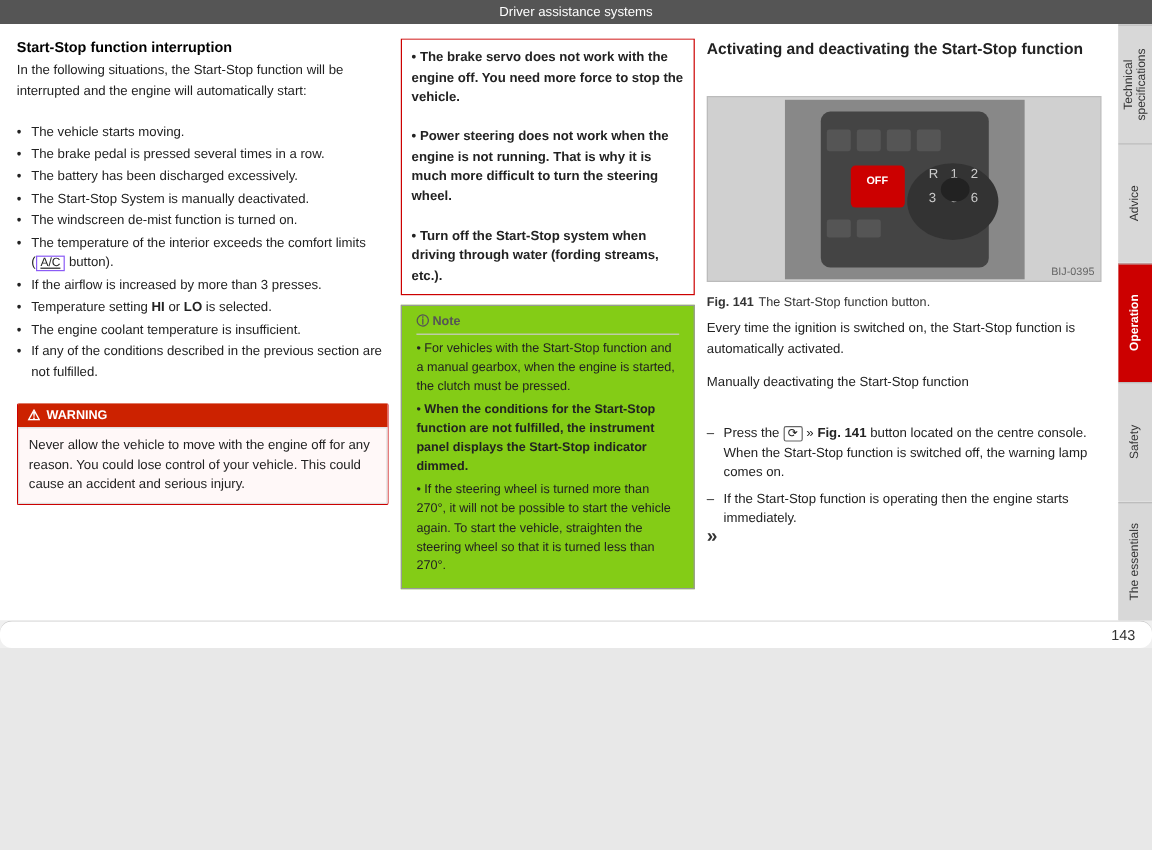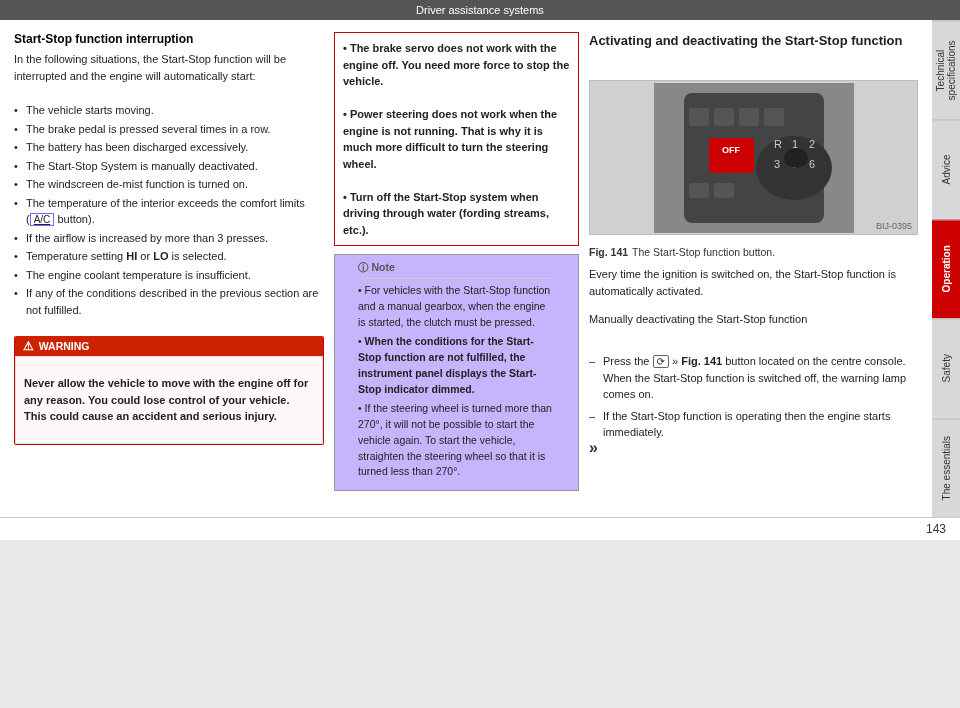--- a/index.html
+++ b/index.html
@@ -130,45 +130,45 @@
       font-size: 10.5px;
       font-weight: bold;
       padding: 3px 8px;
       display: flex;
       align-items: center;
       gap: 5px;
     }
     .warning-body {
       background: #fff8f8;
       border: 1px solid #ddd;
-      padding: 18px 8px;
-      font-size: 11px;
-      font-weight: bold;
+      padding: 6px 8px;
+      font-size: 11px;
+      font-weight: normal;
       line-height: 1.5;
       color: #222;
     }
 
     
     .red-note-box {
       border: 1.5px solid #c00;
       padding: 7px 8px;
       background: white;
       font-size: 11px;
       line-height: 1.5;
       color: #222;
     }
     .red-note-box .bold-line {
       font-weight: bold;
     }
 
     
     .note-box {
       border: 1px solid #999;
-      padding: 6px 23px;
-      background: #c4b5fd;
+      padding: 6px 12px;
+      background: #84cc16;
     }
     .note-header {
       font-size: 10.5px;
       font-weight: bold;
       color: #555;
       margin-bottom: 4px;
       border-bottom: 1px solid #ccc;
       padding-bottom: 3px;
     }
     .note-body {
@@ -268,20 +268,21 @@
     }
 
     
     .bottom-bar {
       background: white;
       border-top: 1px solid #ccc;
       padding: 4px 14px;
       display: flex;
       justify-content: flex-end;
       align-items: center;
+      border-radius: 10px;
     }
 
     .page-number {
       font-size: 12px;
       color: #333;
     }
 
     
     .arrow-right {
       font-size: 16px;

